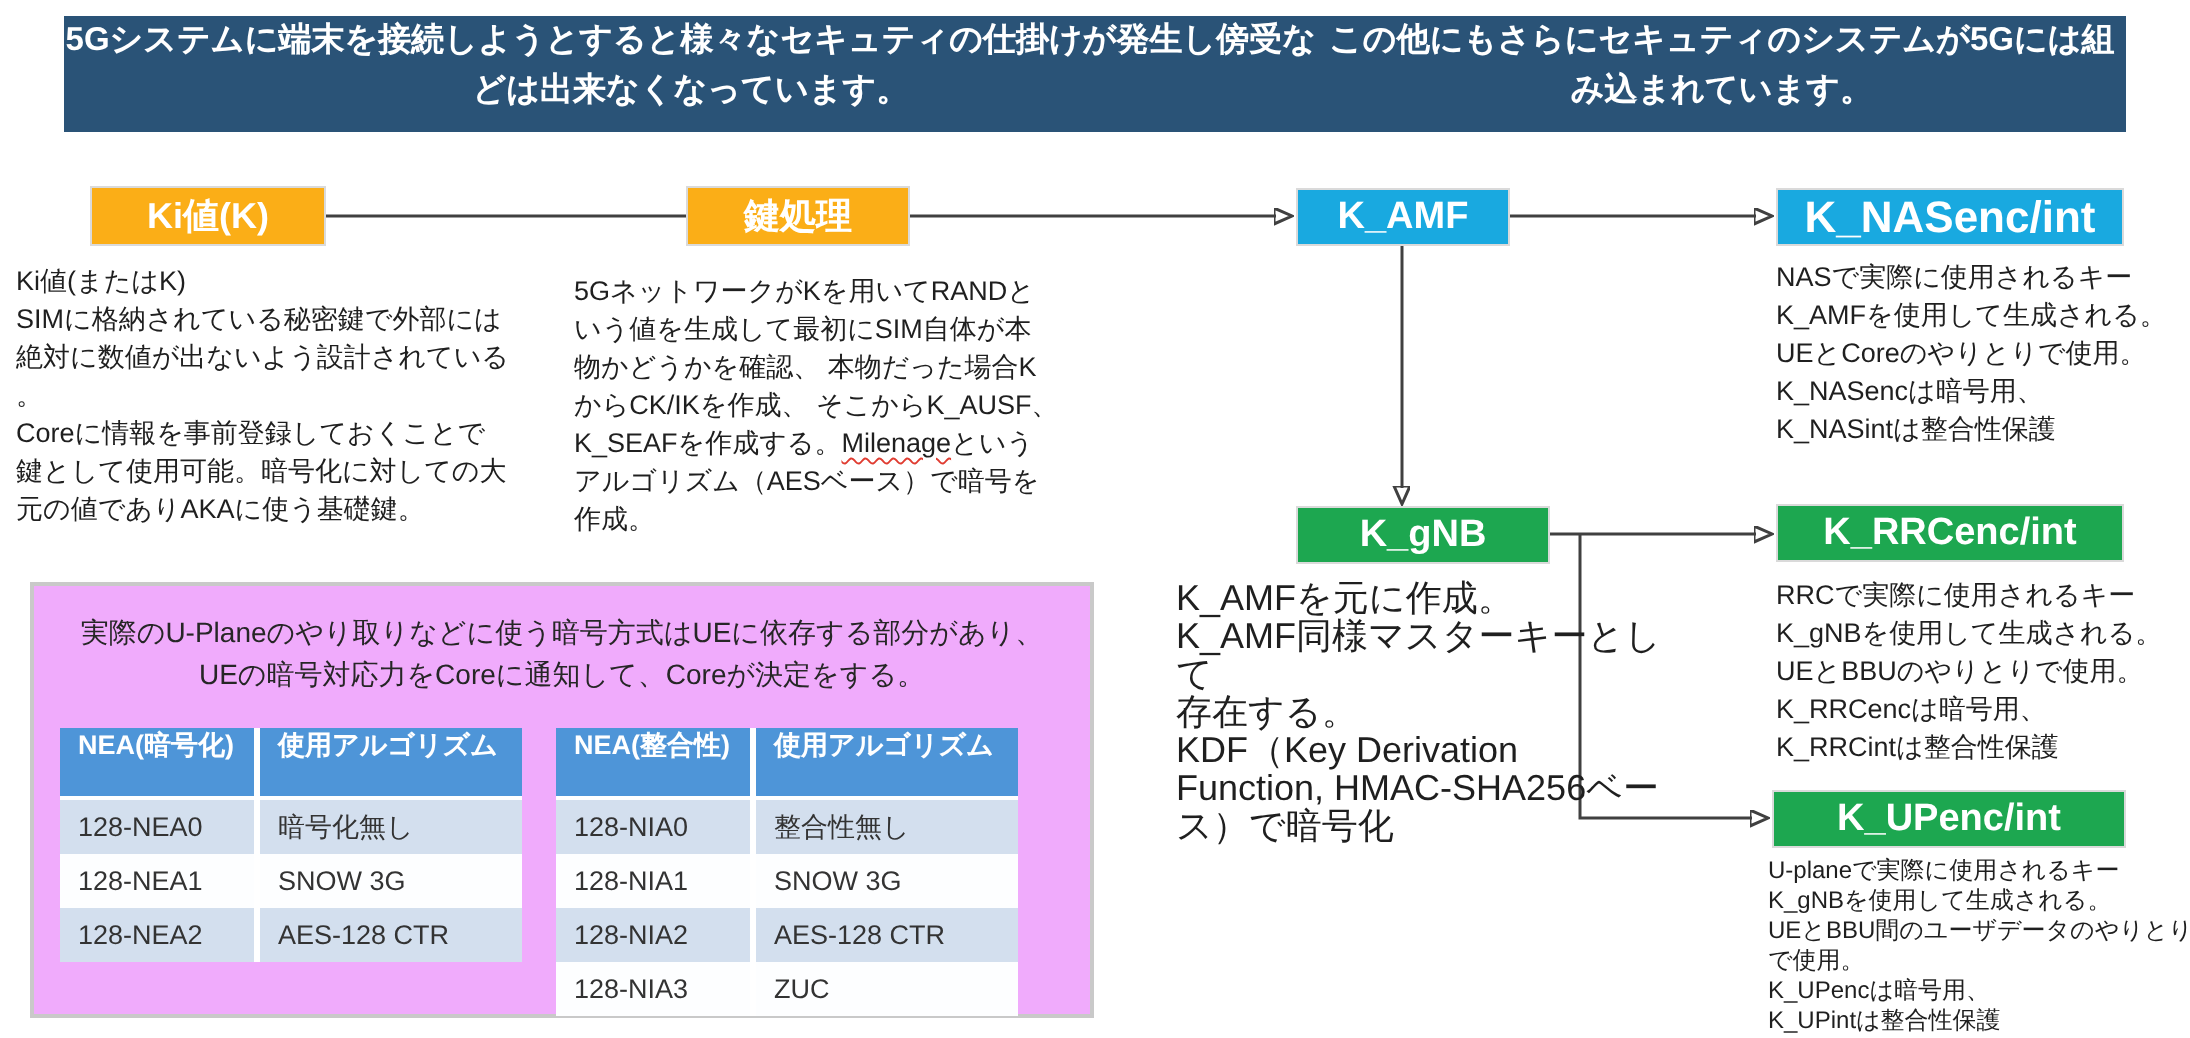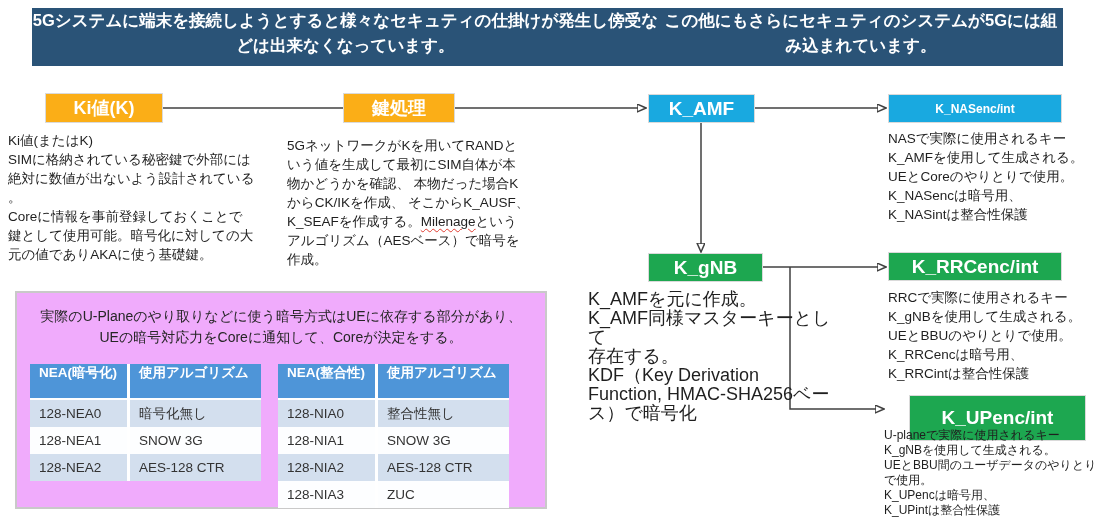--- a/index.html
+++ b/index.html
@@ -23,24 +23,24 @@
   svg.connectors path{stroke:var(--line);stroke-width:1.5;fill:none;}
 
   .nodebox{position:absolute;display:flex;align-items:center;justify-content:center;
     color:#fff;font-weight:700;z-index:2;border:1px solid #DADADA;box-sizing:border-box;}
   .nodebox.orange{background:var(--orange);}
   .nodebox.cyan{background:var(--cyan);}
   .nodebox.green{background:var(--green);}
   .nb-ki   {left:45px; top:93px; width:118px;height:30px;font-size:18px;}
   .nb-key  {left:343px;top:93px; width:112px;height:30px;font-size:18px;}
   .nb-amf  {left:648px;top:94px; width:107px;height:29px;font-size:19px;}
-  .nb-nas  {left:888px;top:94px; width:174px;height:29px;font-size:12px;}
-  .nb-gnb  {left:648px;top:253px;width:115px;height:29px;font-size:19px;}
+  .nb-nas  {left:888px;top:94px; width:174px;height:29px;font-size:22px;}
+  .nb-gnb  {left:648px;top:253px;width:127px;height:29px;font-size:19px;}
   .nb-rrc  {left:888px;top:252px;width:174px;height:29px;font-size:19px;}
-  .nb-up   {left:886px;top:395px;width:177px;height:46px;font-size:19px;margin-left:23px;}
+  .nb-up   {left:886px;top:395px;width:177px;height:29px;font-size:19px;}
 
   .note{position:absolute;font-size:13.5px;line-height:19px;color:#1f1f1f;
     white-space:pre-line;z-index:2;}
   .note-ki {left:8px;  top:131px;width:286px;}
   .note-key{left:287px;top:136px;width:268px;}
   .note-nas{left:888px;top:129px;width:212px;}
   .note-gnb{left:588px;top:290px;width:244px;font-size:18px;}
   .note-rrc{left:888px;top:288px;width:212px;}
   .note-up {left:884px;top:428px;width:214px;font-size:12px;line-height:15px;}
 

